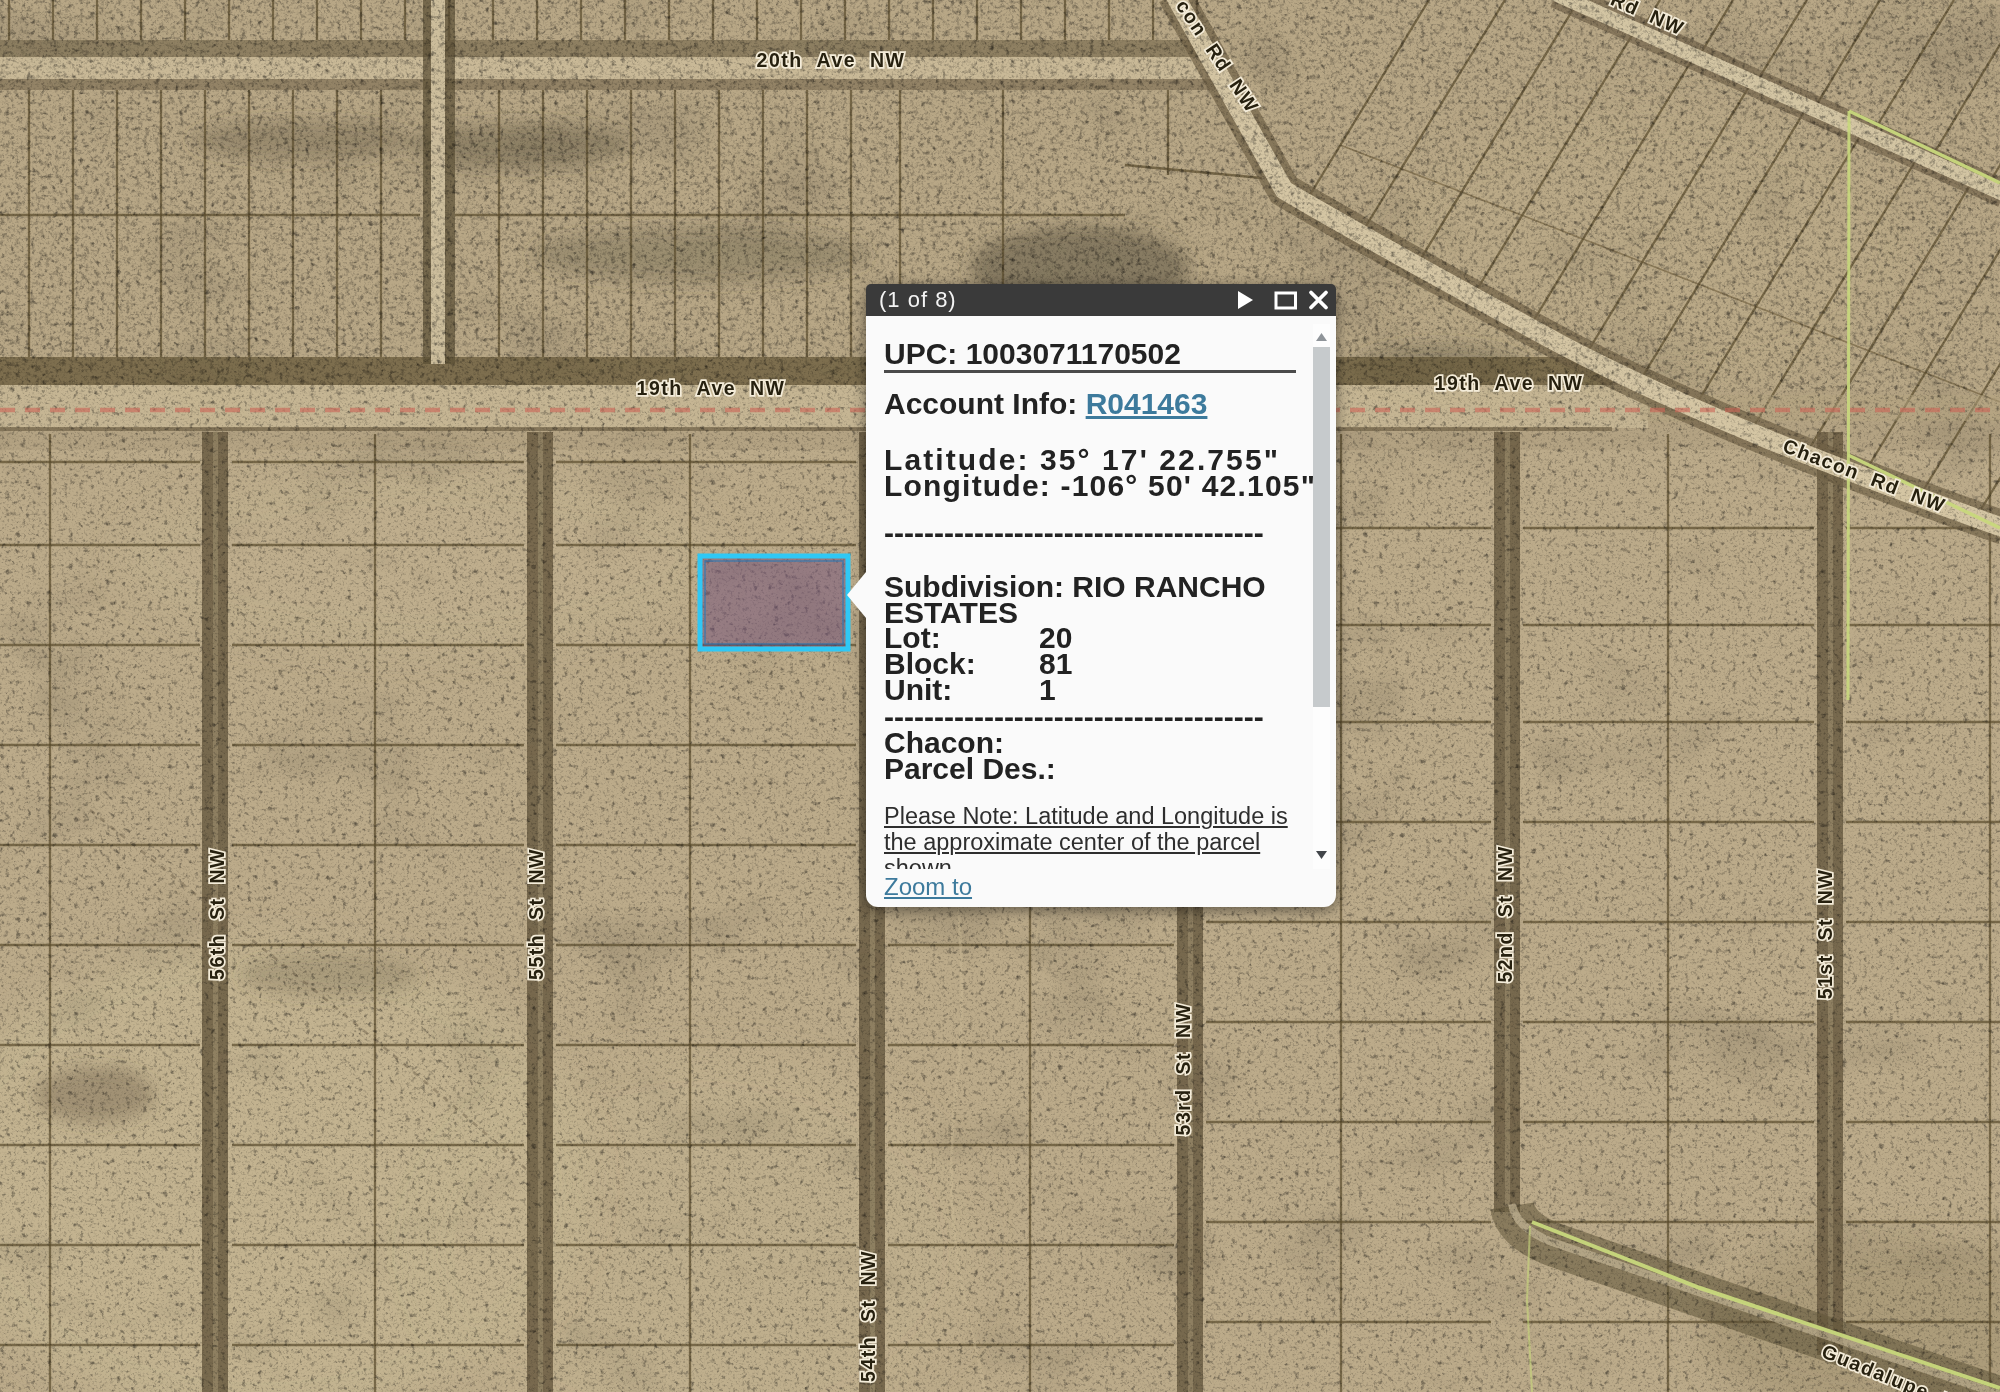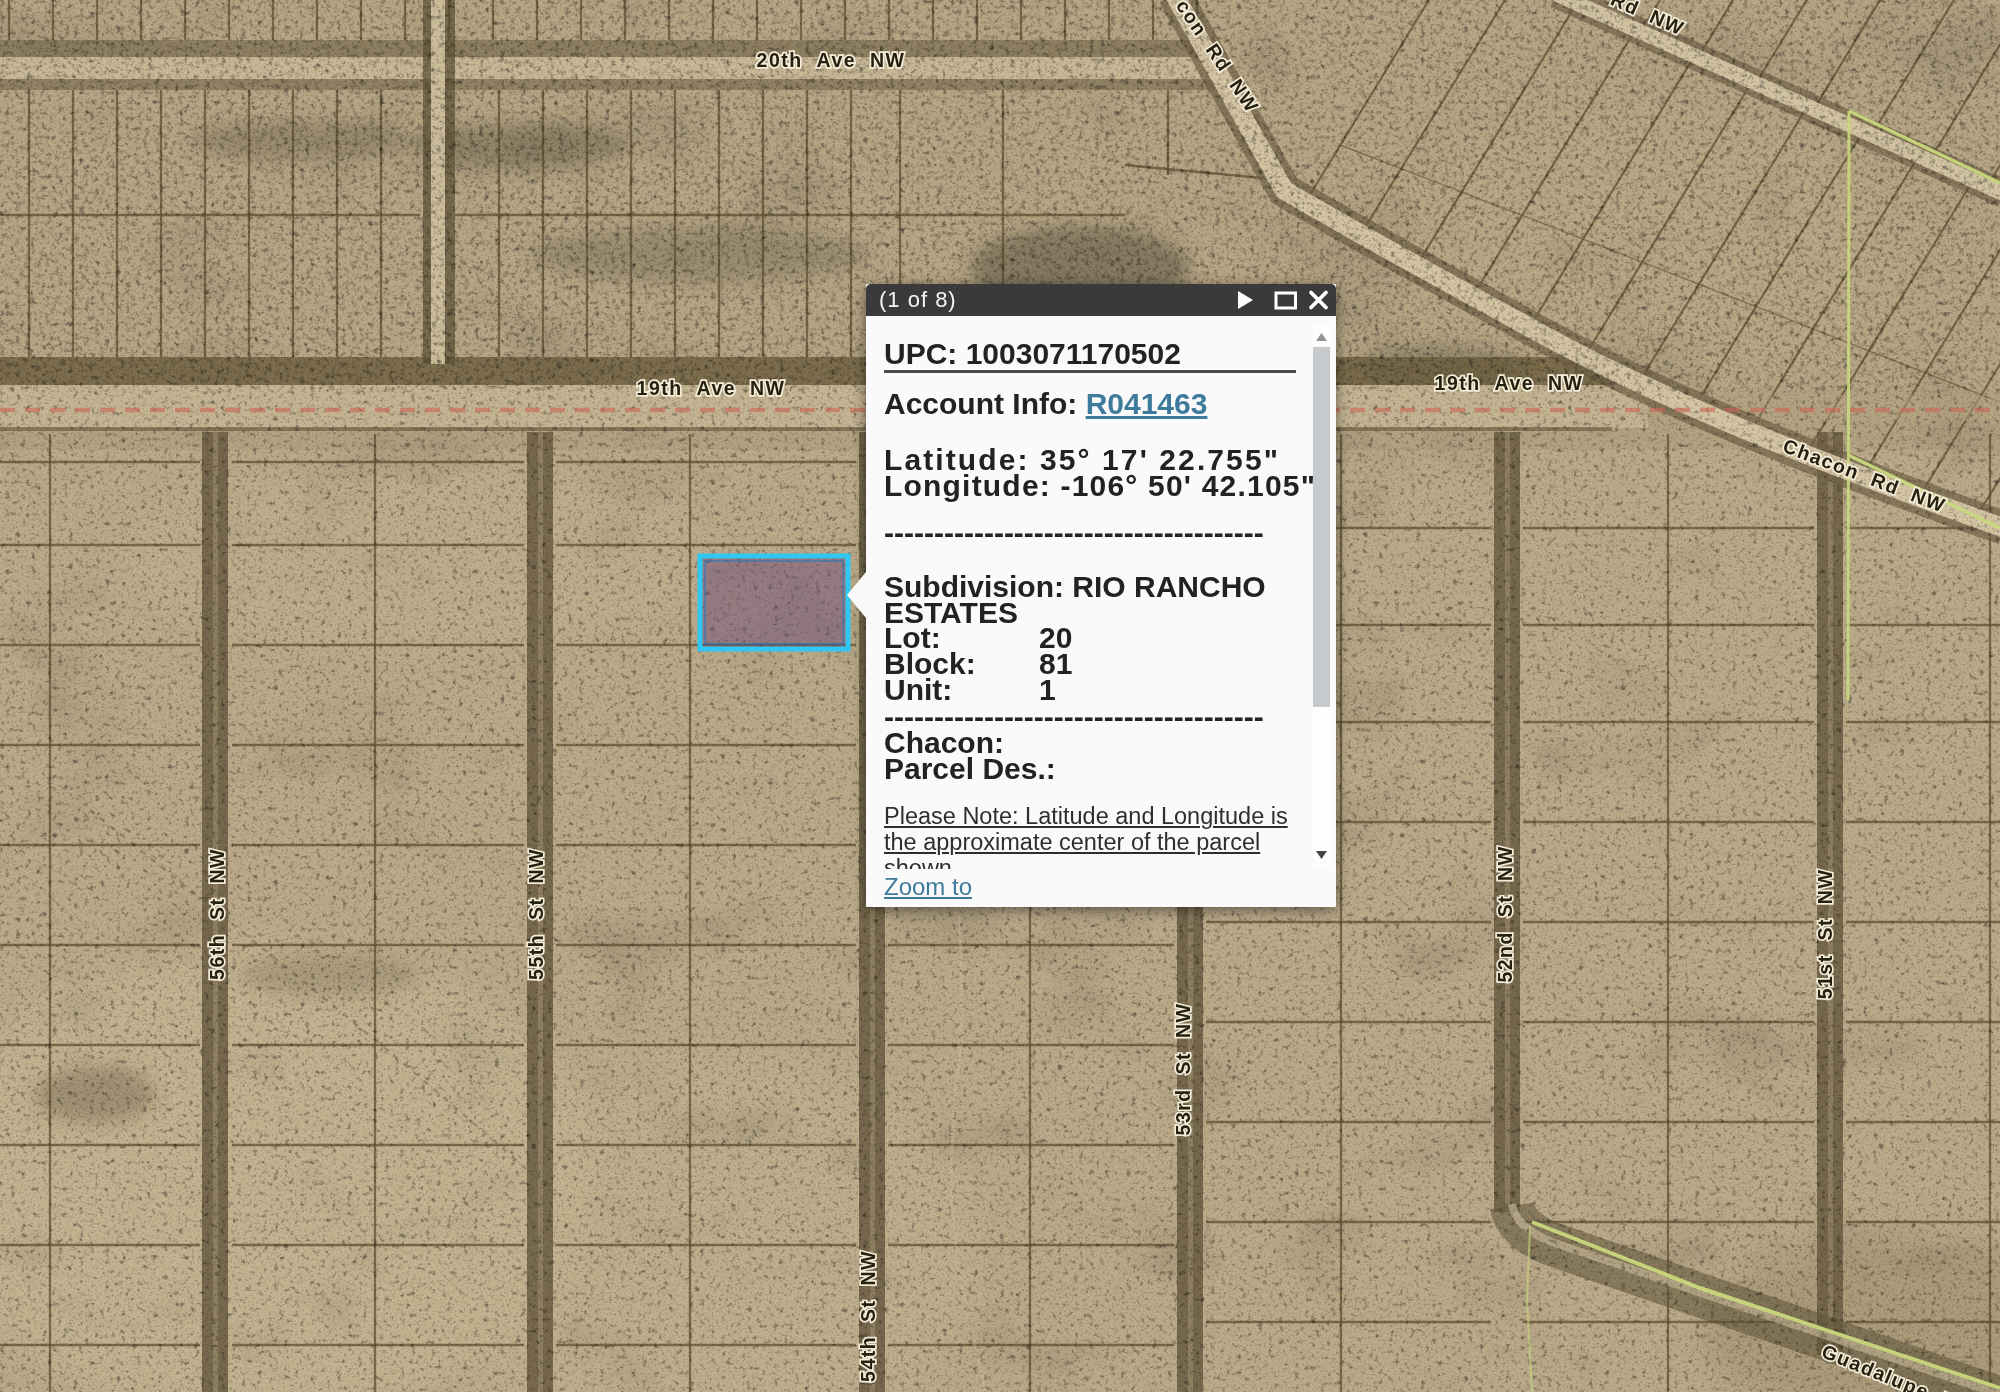--- a/index.html
+++ b/index.html
@@ -1,19 +1,19 @@
 <!DOCTYPE html>
 <html><head>
 <meta charset="utf-8">
 <style>
 html,body{margin:0;padding:0;width:2000px;height:1392px;overflow:hidden;background:#b7a685;
   font-family:"Liberation Sans",sans-serif;}
 #map{position:absolute;left:0;top:0;width:2000px;height:1392px;}
 .popup{position:absolute;left:866px;top:284px;width:470px;height:623px;background:#fafafa;
-  border-radius:1px;box-shadow:0 3px 14px rgba(0,0,0,.5);}
+  border-radius:12px;box-shadow:0 3px 14px rgba(0,0,0,.5);}
 .ptr{position:absolute;left:-19px;top:288px;width:0;height:0;
   border-top:23px solid transparent;border-bottom:23px solid transparent;border-right:19px solid #fafafa;}
 .tbar{position:absolute;left:0;top:0;width:100%;height:32px;background:#3a3a3a;border-radius:5px 5px 0 0;}
 .tcount{position:absolute;left:13px;top:3px;color:#f4f4f4;font-size:22px;letter-spacing:1px;}
 .ticons{position:absolute;right:6px;top:5px;}
 .pbody{position:absolute;left:0;top:32px;width:100%;height:591px;}
 .row{position:absolute;left:18px;white-space:pre;font-size:30px;color:#222;}
 .b{font-weight:bold;}
 .val{left:173px;}
 .hrule{position:absolute;left:18px;top:54px;width:412px;height:2.5px;background:#4a4a4a;}

